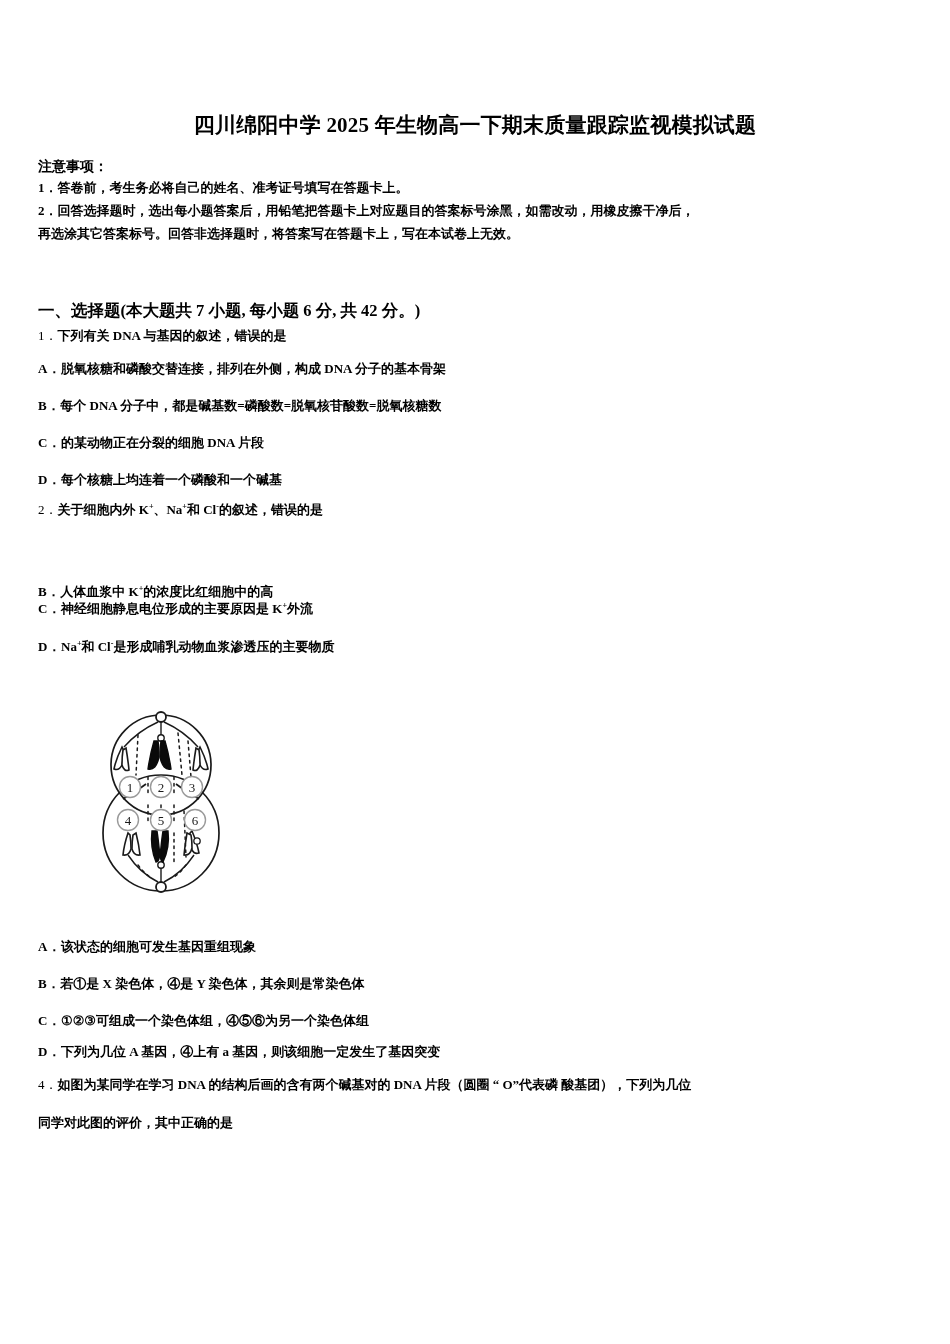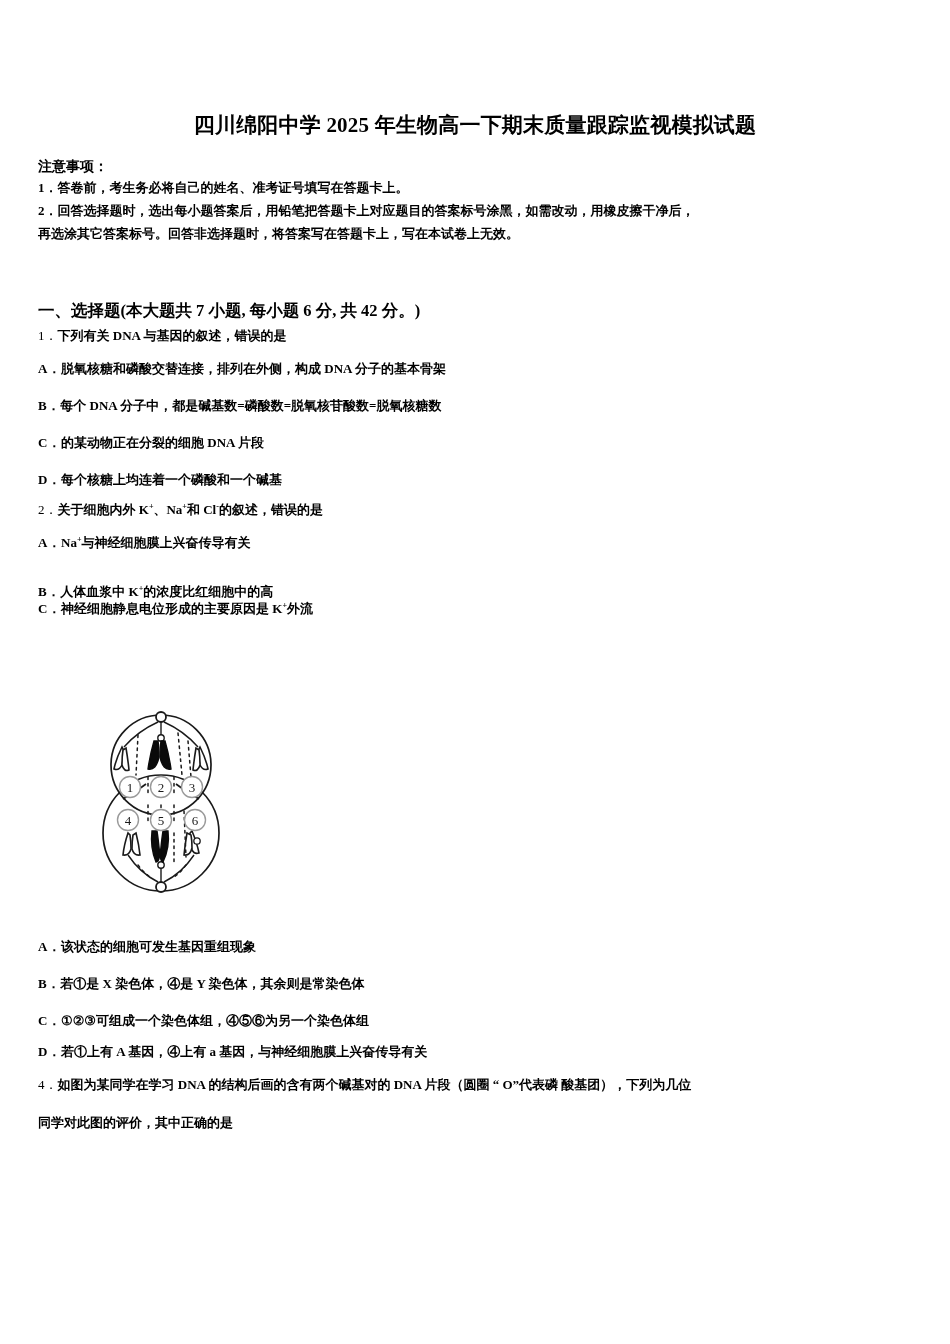--- a/index.html
+++ b/index.html
@@ -143,28 +143,28 @@
   <div class="tline q-opt p-q1c">
     <span class="optlabel">C．</span><span>的某动物正在分裂的细胞 DNA 片段</span>
   </div>
   <div class="tline q-opt p-q1d">
     <span class="optlabel">D．</span><span>每个核糖上均连着一个磷酸和一个碱基</span>
   </div>
 
   <div class="tline q-stem p-q2">
     <span class="qnum">2．</span><span>关于细胞内外 K</span><sup>+</sup><span>、Na</span><sup>+</sup><span>和 Cl</span><sup>-</sup><span>的叙述，错误的是</span>
   </div>
-  <div class="tline q-opt p-q2a">
-    <span class="optlabel">A．</span><span>Na</span><sup>+</sup><span>与神经细胞膜上兴奋传导有关</span>
-  </div>
   <div class="tline q-opt p-q2b">
     <span class="optlabel">B．</span><span>人体血浆中 K</span><sup>+</sup><span>的浓度比红细胞中的高</span>
   </div>
   <div class="tline q-opt p-q2c">
     <span class="optlabel">C．</span><span>神经细胞静息电位形成的主要原因是 K</span><sup>+</sup><span>外流</span>
+  </div>
+  <div class="tline q-opt p-q2d">
+    <span class="optlabel">D．</span><span>Na</span><sup>+</sup><span>和 Cl</span><sup>-</sup><span>是形成哺乳动物血浆渗透压的主要物质</span>
   </div>
 
 
   <div class="figure-wrap">
     <svg width="190" height="190" viewBox="0 0 190 190" xmlns="http://www.w3.org/2000/svg">
       <g fill="none" stroke="#1a1a1a" stroke-width="1.7">
 
         <circle cx="95" cy="58" r="50"></circle>
 
         <circle cx="95" cy="126" r="58"></circle>
@@ -286,21 +286,21 @@
   <div class="tline q-opt p-q3a">
     <span class="optlabel">A．</span><span>该状态的细胞可发生基因重组现象</span>
   </div>
   <div class="tline q-opt p-q3b">
     <span class="optlabel">B．</span><span>若①是 X 染色体，④是 Y 染色体，其余则是常染色体</span>
   </div>
   <div class="tline q-opt p-q3c">
     <span class="optlabel">C．</span><span>①②③可组成一个染色体组，④⑤⑥为另一个染色体组</span>
   </div>
   <div class="tline q-opt p-q3d">
-    <span class="optlabel">D．</span><span>若①上有 A 基因，④上有 a 基因，与神经细胞膜上兴奋传导有关</span>
+    <span class="optlabel">D．</span><span>下列为几位 A 基因，④上有 a 基因，则该细胞一定发生了基因突变</span>
   </div>
 
   <div class="tline q-stem p-q4a">
     <span class="qnum">4．</span><span>如图为某同学在学习 DNA 的结构后画的含有两个碱基对的 DNA 片段（圆圈 “ O”代表磷 酸基团），下列为几位</span>
   </div>
   <div class="tline q-stem p-q4b">同学对此图的评价，其中正确的是</div>
 
 </div>
 
 </body></html>

